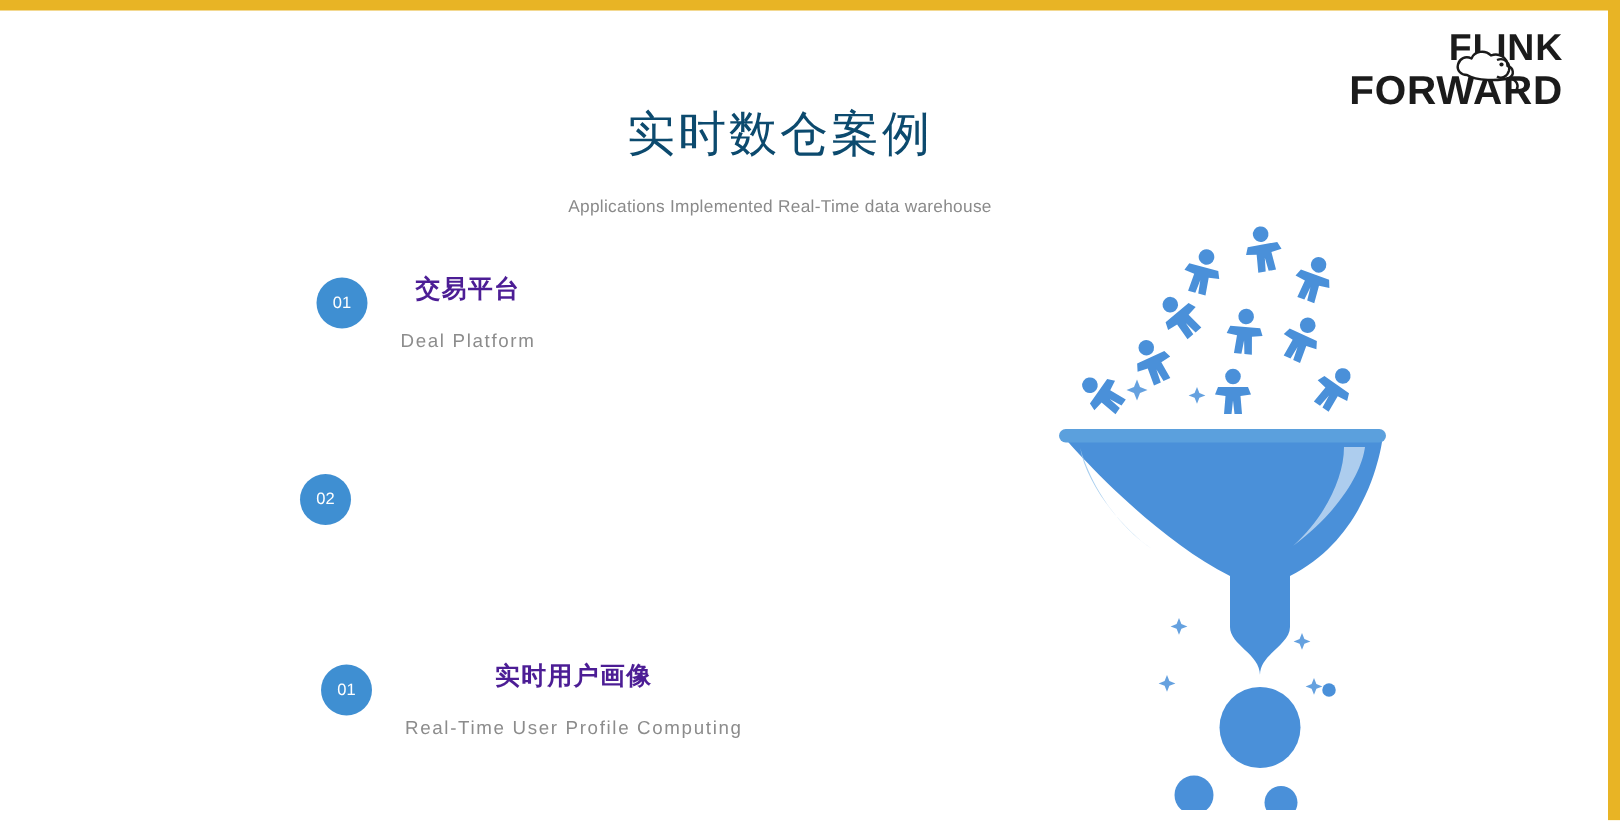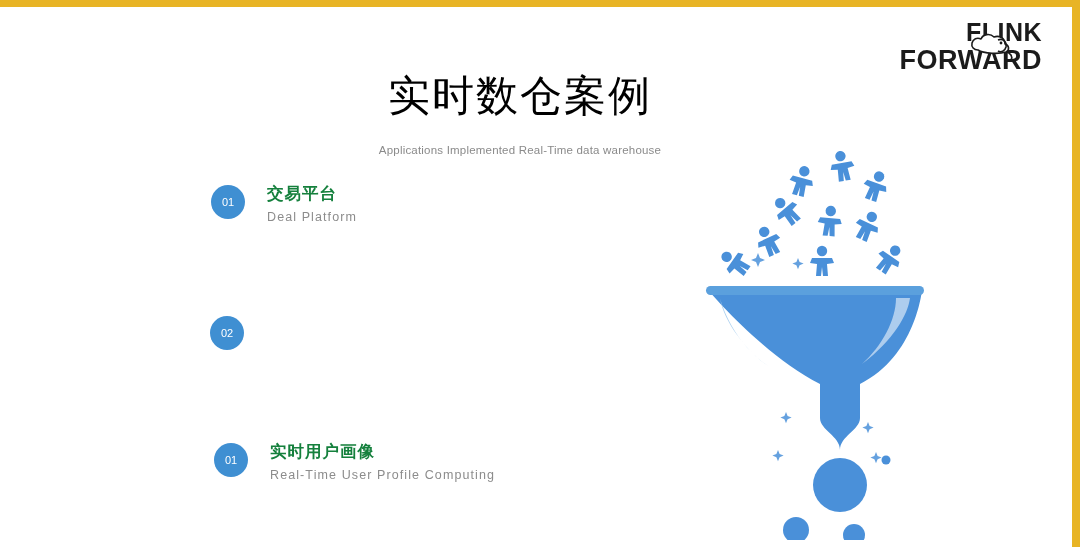--- a/index.html
+++ b/index.html
@@ -58,72 +58,73 @@
   
   .title-wrap {
     position: absolute;
     left: 0;
     top: 68px;
     width: 1040px;
     text-align: center;
   }
   .title-cn {
     font-family: "Liberation Sans", sans-serif;
-    font-size: 42px;
-    color: #000000;
+    font-size: 32px;
+    color: #0c4a6e;
     letter-spacing: 2px;
     font-weight: normal;
   }
   .title-en {
     margin-top: 20px;
     font-family: "Liberation Sans", sans-serif;
     font-size: 11.5px;
     color: #8a8a8a;
     letter-spacing: 0.2px;
   }
 
   
   .item {
     position: absolute;
     display: flex;
     align-items: flex-start;
+    text-align: center;
   }
   .badge {
     width: 34px;
     height: 34px;
     border-radius: 50%;
     background: #3f8fd2;
     color: #ffffff;
     font-size: 11px;
     display: flex;
     align-items: center;
     justify-content: center;
     flex: 0 0 auto;
     margin-top: 2px;
   }
   .item-texts {
     margin-left: 22px;
   }
   .item-cn {
     font-size: 16.5px;
-    color: #15803d;
+    color: #4c1d95;
     font-weight: bold;
     letter-spacing: 1px;
     line-height: 1.3;
   }
   .item-en {
-    margin-top: 5px;
+    margin-top: 15px;
     font-size: 12.5px;
     color: #8c8c8c;
     letter-spacing: 1.1px;
     line-height: 1.3;
   }
 
   #item-1 { left: 211px; top: 183px; }
-  #item-2 { left: 210px; top: 314px; }
+  #item-2 { left: 200px; top: 314px; }
   #item-3 { left: 214px; top: 441px; }
 
   
   .illus {
     position: absolute;
     left: 690px;
     top: 140px;
     width: 300px;
     height: 400px;
   }

